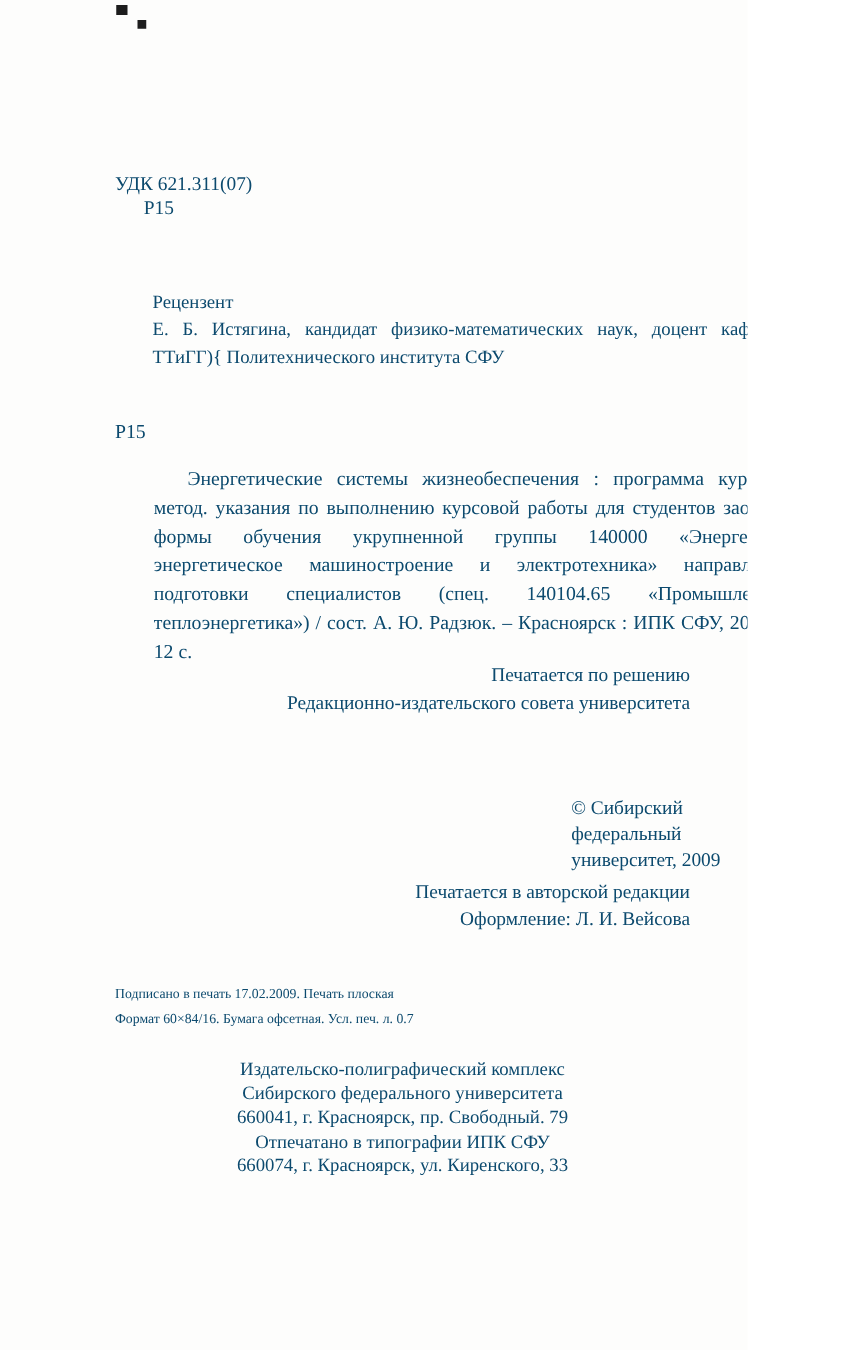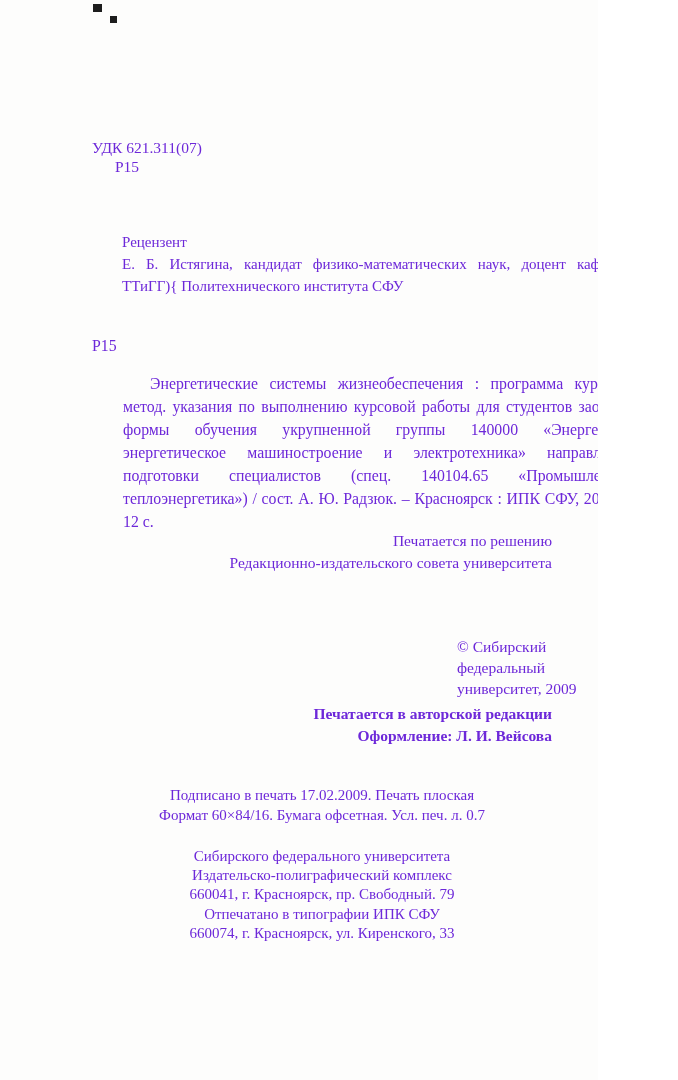--- a/index.html
+++ b/index.html
@@ -8,21 +8,21 @@
     background: #ffffff;
   }
   .page {
     position: relative;
     width: 598px;
     height: 1080px;
     background: #fefefdff;
     background: #fdfdfc;
     overflow: hidden;
     font-family: "Liberation Serif", "DejaVu Serif", serif;
-    color: #6d28d9;
+    color: #0c4a6e;
   }
   
   .speck { position: absolute; background: #1d1d1d; }
   .speck.s1 { left: 93px; top: 4px; width: 9px; height: 8px; }
   .speck.s2 { left: 110px; top: 16px; width: 7px; height: 7px; }
 
   .udk-block {
     position: absolute;
     left: 92px;
     top: 138px;
@@ -67,38 +67,38 @@
 
   .center-band {
     position: absolute;
     left: 92px;
     right: 46px;
     text-align: right;
     font-size: 15.5px;
     line-height: 22px;
   }
   .decision-block { top: 530px; }
-  .edition-block  { top: 703px; font-weight: bold; }
+  .edition-block  { top: 703px; }
 
   .copyright-block {
     position: absolute;
     left: 457px;
     top: 636px;
     font-size: 15.5px;
     line-height: 21px;
     text-align: left;
   }
 
   .print-block {
     position: absolute;
     left: 92px;
     right: 46px;
     top: 786px;
-    text-align: center;
-    font-size: 15px;
+    text-align: left;
+    font-size: 11px;
     line-height: 19.5px;
   }
   .publisher-block {
     position: absolute;
     left: 92px;
     right: 46px;
     top: 847px;
     text-align: center;
     font-size: 15px;
     line-height: 19.2px;
@@ -141,20 +141,20 @@
     <div>Печатается в авторской редакции</div>
     <div>Оформление: Л. И. Вейсова</div>
   </div>
 
   <div class="print-block">
     <div>Подписано в печать 17.02.2009. Печать плоская</div>
     <div>Формат 60×84/16. Бумага офсетная. Усл. печ. л. 0.7</div>
   </div>
 
   <div class="publisher-block">
+    <div>Издательско-полиграфический комплекс</div>
     <div>Сибирского федерального университета</div>
-    <div>Издательско-полиграфический комплекс</div>
     <div>660041, г. Красноярск, пр. Свободный. 79</div>
     <div>Отпечатано в типографии ИПК СФУ</div>
     <div>660074, г. Красноярск, ул. Киренского, 33</div>
   </div>
 
 </div>
 
 </body></html>

